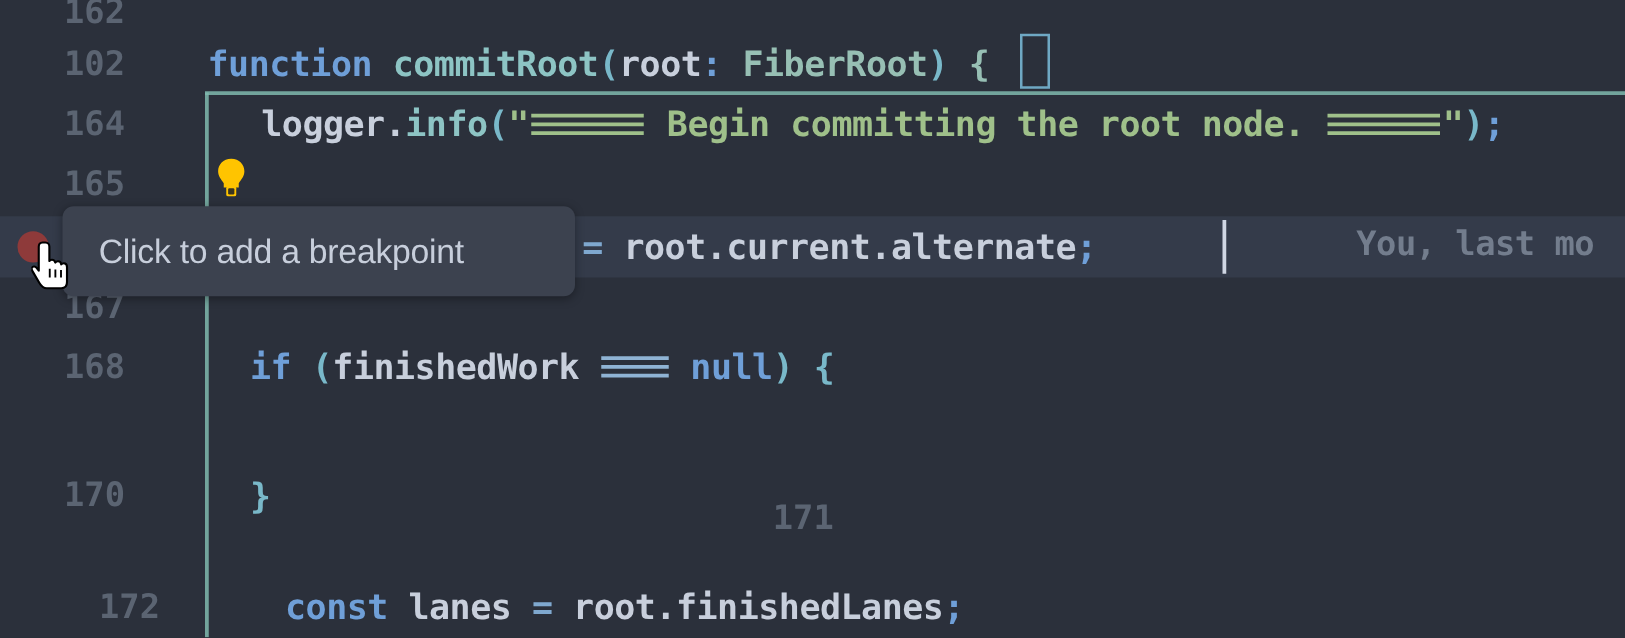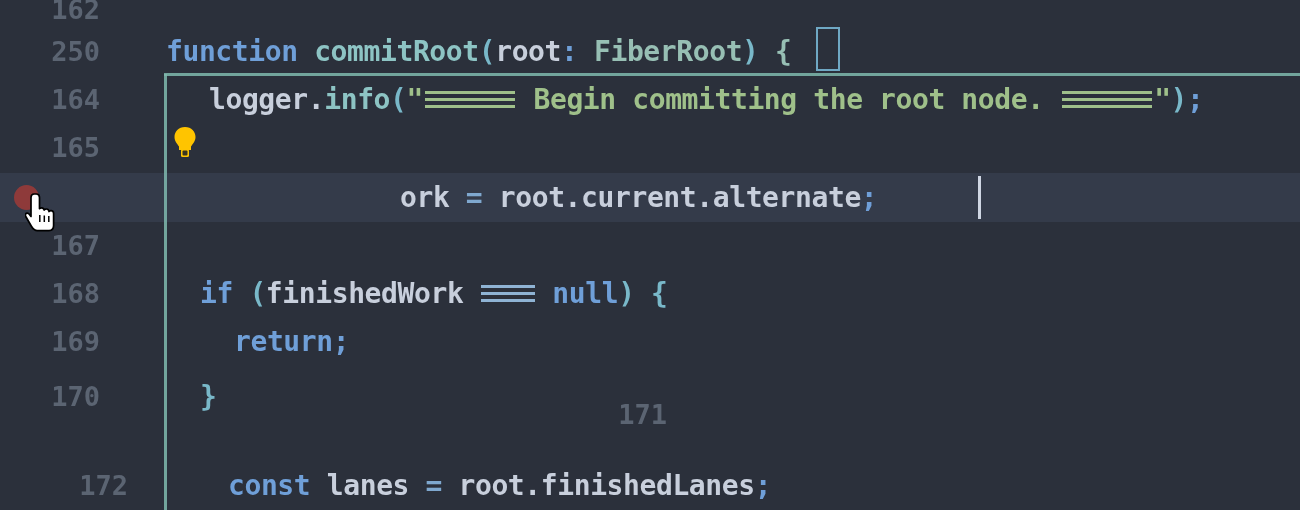--- a/index.html
+++ b/index.html
@@ -222,21 +222,21 @@
 
   <div class="block-guide-h"></div>
   <div class="block-guide-v"></div>
 
   <div class="row" style="top:-15px;">
     <span class="lineno">162</span>
     <span class="code"></span>
   </div>
 
   <div class="row" style="top:27px;">
-    <span class="lineno">250</span>
+    <span class="lineno">102</span>
     <span class="code"><span class="t-kw">function</span><span> </span><span class="t-fn">commitRoot</span><span class="t-paren">(</span><span class="t-ident">root</span><span class="t-colon">:</span><span> </span><span class="t-type">FiberRoot</span><span class="t-paren">)</span><span> </span><span class="t-type">{</span></span>
   </div>
   <div class="brace-box"></div>
 
   <div class="row" style="top:75px;gap:9px;">
     <span class="lineno">164</span>
     <span class="code" style="margin-left:100px;"><span class="t-ident">logger</span><span class="t-ident">.</span><span class="t-fn">info</span><span class="t-paren">(</span><span class="t-str">"</span><span class="lig-long"><i></i><i></i><i></i></span><span> </span><span class="t-str">Begin committing the root node.</span><span> </span><span class="lig-long"><i></i><i></i><i></i></span><span class="t-str">"</span><span class="t-paren">)</span><span class="t-semi">;</span></span>
   </div>
 
   <div class="row" style="top:123px;">
@@ -250,53 +250,53 @@
       <rect x="9" y="23" width="8" height="8" rx="1.5" fill="#ffc400"></rect>
       <rect x="10.5" y="24.5" width="5" height="5" rx="1" fill="#3a3520"></rect>
     </svg>
   </div>
 
   <div class="row" style="top:173px;">
     <span class="lineno"></span>
     <span class="code" style="margin-left:300px;"><span class="t-ident">ork</span><span> </span><span class="t-op">=</span><span> </span><span class="t-ident">root.current.alternate</span><span class="t-semi">;</span></span>
   </div>
   <div class="caret"></div>
+  <div class="blame">You, last mo</div>
 
   <div class="row" style="top:221px;">
     <span class="lineno">167</span>
     <span class="code"></span>
   </div>
 
   <div class="row" style="top:269px;">
     <span class="lineno">168</span>
     <span class="code" style="margin-left:100px;"><span class="t-kw">if</span><span> </span><span class="t-paren">(</span><span class="t-ident">finishedWork</span><span> </span><span class="lig blue"><i></i><i></i><i></i></span><span> </span><span class="t-null">null</span><span class="t-paren">)</span><span> </span><span class="t-paren">{</span></span>
   </div>
 
-  <div class="row" style="top:317px;">
-    <span class="lineno">169</span>
-    <span class="code" style="margin-left:134px;"><span class="t-kw">return</span><span class="t-semi">;</span></span>
-  </div>
 
   <div class="row" style="top:372px;">
     <span class="lineno">170</span>
     <span class="code" style="margin-left:100px;"><span class="t-paren">}</span></span>
   </div>
 
   <div class="row" style="top:390px;justify-content:center;">
     <span class="lineno">171</span>
     <span class="code"></span>
   </div>
 
   <div class="row" style="top:461px;padding-left:28px;">
     <span class="lineno">172</span>
     <span class="code" style="margin-left:100px;"><span class="t-kw">const</span><span> </span><span class="t-ident">lanes</span><span> </span><span class="t-op">=</span><span> </span><span class="t-ident">root.finishedLanes</span><span class="t-semi">;</span></span>
   </div>
 
   <div class="bp-dot"></div>
 
+  <div class="tooltip">
+    <span class="tooltip-text">Click to add a breakpoint</span>
+  </div>
 
   <div class="cursor">
     <svg viewBox="0 0 36 48" width="36" height="48" aria-hidden="true">
       <path d="M9 2 C7 2 6 3.6 6 5.4 L6 24.5 L4.3 22.3 C3.2 20.9 1.3 20.8 0.6 22 C0 23 0.4 24.1 1.2 25.3 L6.4 34.2 C7.8 36.6 9.6 38.6 12.4 38.6 L24 38.6 C27 38.6 28.6 36.6 28.6 33.6 L28.6 21.5 C28.6 19.8 27.6 18.6 26 18.6 C25.2 18.6 24.5 18.9 24 19.5 C23.8 18 22.9 17 21.4 17 C20.5 17 19.7 17.4 19.2 18 C18.9 16.7 18 15.8 16.6 15.8 C15.7 15.8 15 16.2 14.5 16.7 L14.5 5.4 C14.5 3.6 13.3 2 11.4 2 Z" fill="#ffffff" stroke="#000000" stroke-width="1.7" stroke-linejoin="round"></path>
       <path d="M14.8 23 L14.8 30" stroke="#000000" stroke-width="1.5"></path>
       <path d="M19.3 23.5 L19.3 30" stroke="#000000" stroke-width="1.5"></path>
       <path d="M23.8 24 L23.8 30" stroke="#000000" stroke-width="1.5"></path>
     </svg>
   </div>
 

